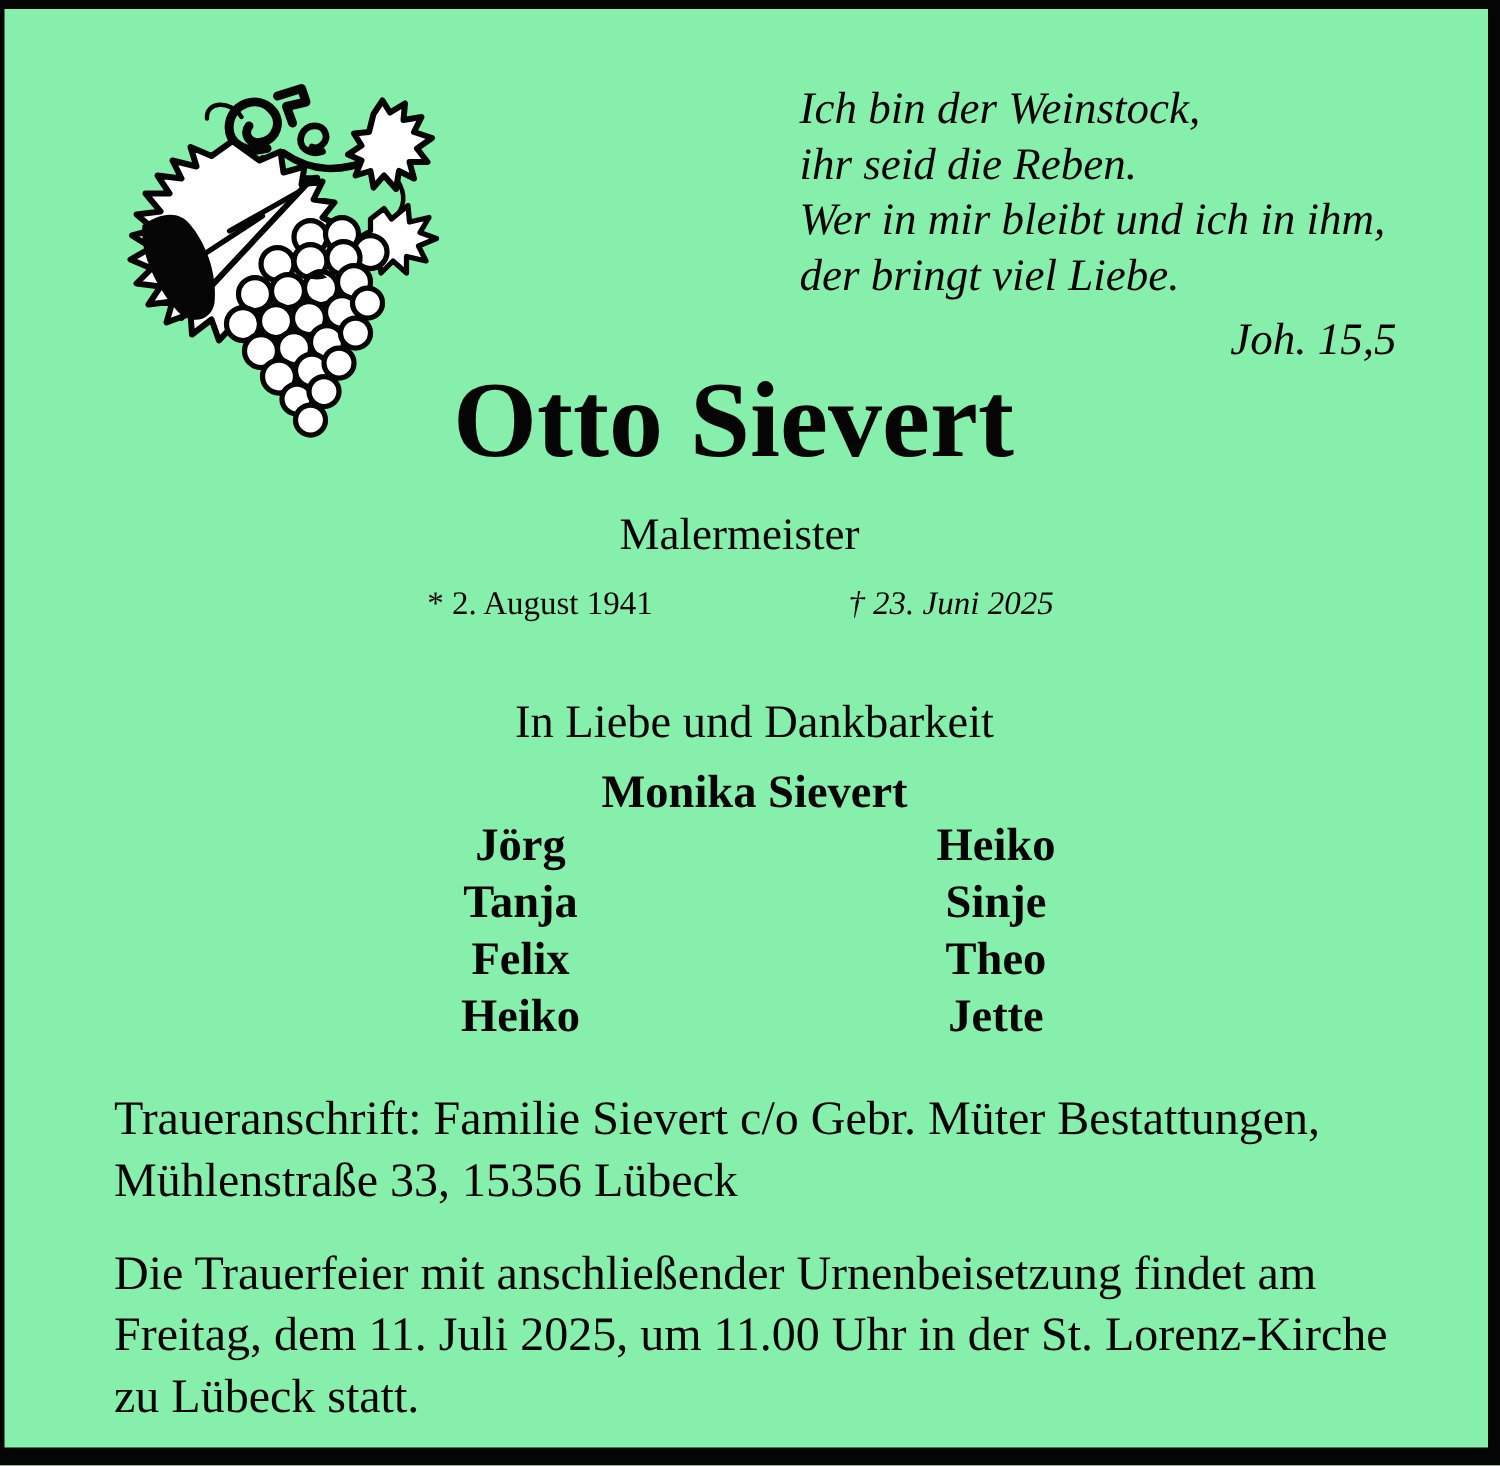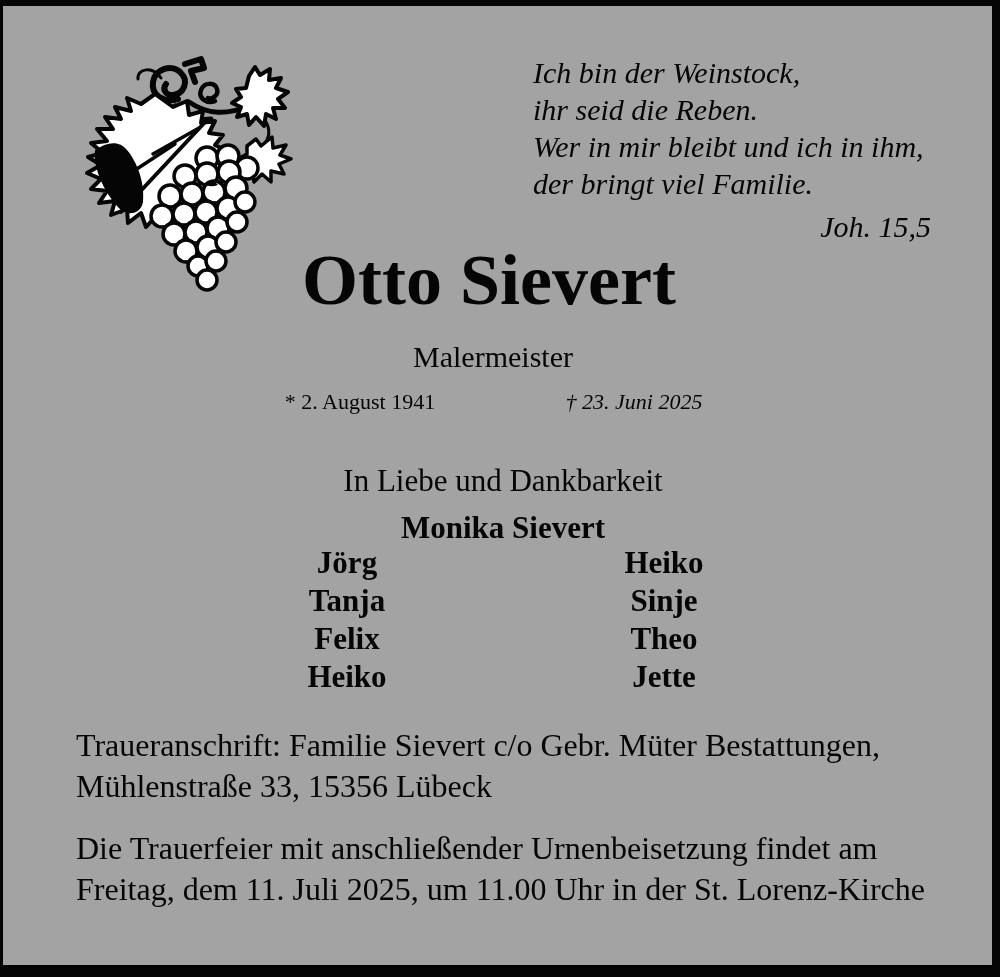--- a/index.html
+++ b/index.html
@@ -1,20 +1,20 @@
 <!DOCTYPE html>
 <html><head>
 <meta charset="utf-8">
 <style>
   html,body{margin:0;padding:0;background:#e8e8e8;}
   .page{
     position:relative;
     width:1000px;height:977px;
     box-sizing:border-box;
-    background:#a3a3a3;
+    background:#86efac;
     border-style:solid;border-color:#050505;
     border-width:6px 8px 12px 3px;
     font-family:"Liberation Serif","DejaVu Serif",serif;
     color:#050505;
     overflow:hidden;
   }
   .abs{position:absolute;}
   .quote{
     left:530px;top:48px;width:398px;
     font-style:italic;font-size:30px;line-height:37px;
@@ -105,21 +105,21 @@
         <circle cx="159" cy="207" r="10"></circle>
       <circle cx="150" cy="226" r="10"></circle>
     </g>
     <path d="M146,130 q8,-6 15,1 q-8,3 -15,-1 z" fill="#050505"></path>
   </svg>
 
   <div class="abs quote">
     <div>Ich bin der Weinstock,</div>
     <div>ihr seid die Reben.</div>
     <div>Wer in mir bleibt und ich in ihm,</div>
-    <div>der bringt viel Familie.</div>
+    <div>der bringt viel Liebe.</div>
     <div class="ref">Joh. 15,5</div>
   </div>
 
   <div class="abs deceased-name">Otto Sievert</div>
   <div class="abs profession">Malermeister</div>
 
   <div class="abs date birth">* 2. August 1941</div>
   <div class="abs date death">† 23. Juni 2025</div>
 
   <div class="abs intro">In Liebe und Dankbarkeit</div>
@@ -139,15 +139,16 @@
   </div>
 
   <div class="abs para address">
     <div>Traueranschrift: Familie Sievert c/o Gebr. Müter Bestattungen,</div>
     <div>Mühlenstraße 33, 15356 Lübeck</div>
   </div>
 
   <div class="abs para service">
     <div>Die Trauerfeier mit anschließender Urnenbeisetzung findet am</div>
     <div>Freitag, dem 11. Juli 2025, um 11.00 Uhr in der St. Lorenz-Kirche</div>
+    <div>zu Lübeck statt.</div>
   </div>
 
 </div>
 
 </body></html>

